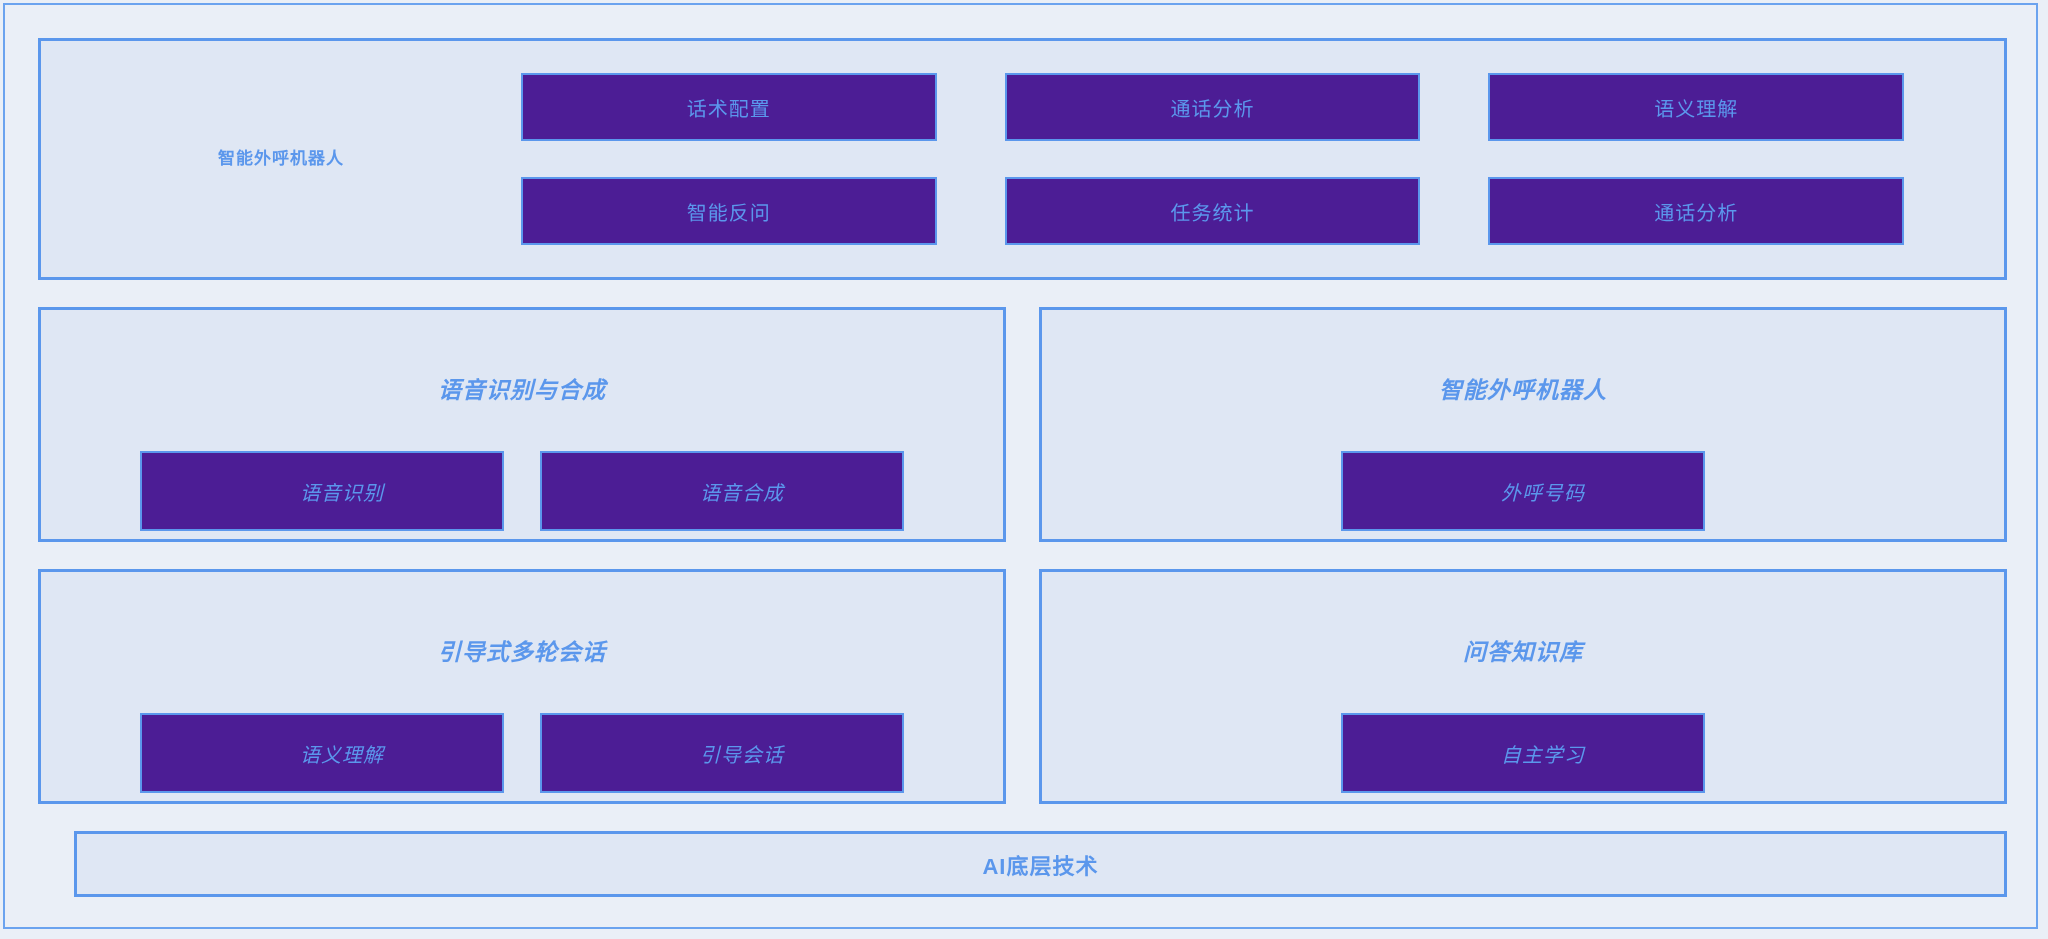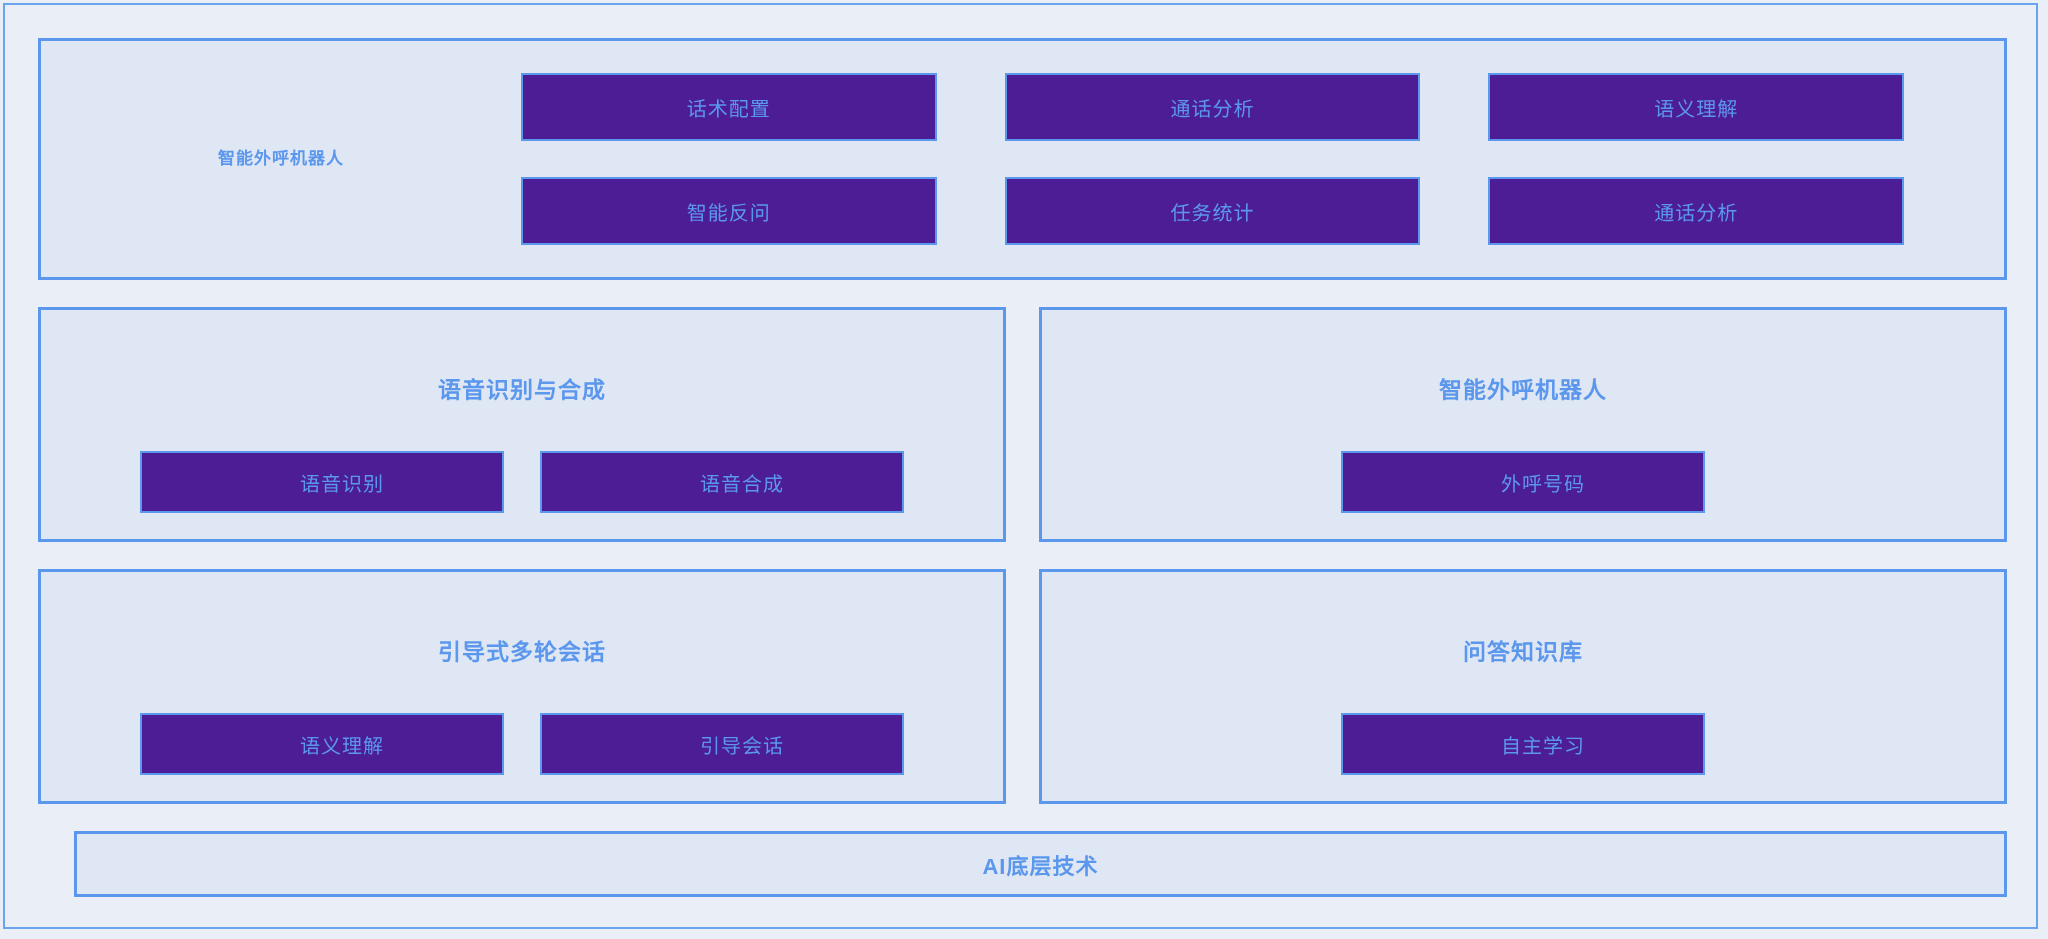--- a/index.html
+++ b/index.html
@@ -84,20 +84,21 @@
     align-items: center;
     justify-content: center;
     letter-spacing: 1px;
   }
 
   
   .row-pair {
     height: 235px;
     display: flex;
     gap: 33px;
+    font-style: italic;
   }
   .pair-panel {
     flex: 1 1 0;
     display: flex;
     flex-direction: column;
     align-items: center;
   }
   .pair-title {
     color: #5b97ec;
     font-size: 23px;
@@ -105,21 +106,21 @@
     letter-spacing: 1px;
     margin-top: 61px;
   }
   .pair-leaves {
     display: flex;
     gap: 36px;
     margin-top: 46px;
   }
   .pair-leaves .leaf {
     width: 364px;
-    height: 62px;
+    height: 80px;
     padding-left: 40px;
   }
 
   
   .row-base {
     height: 66px;
     display: flex;
     align-items: center;
     justify-content: center;
     margin-left: 36px;

